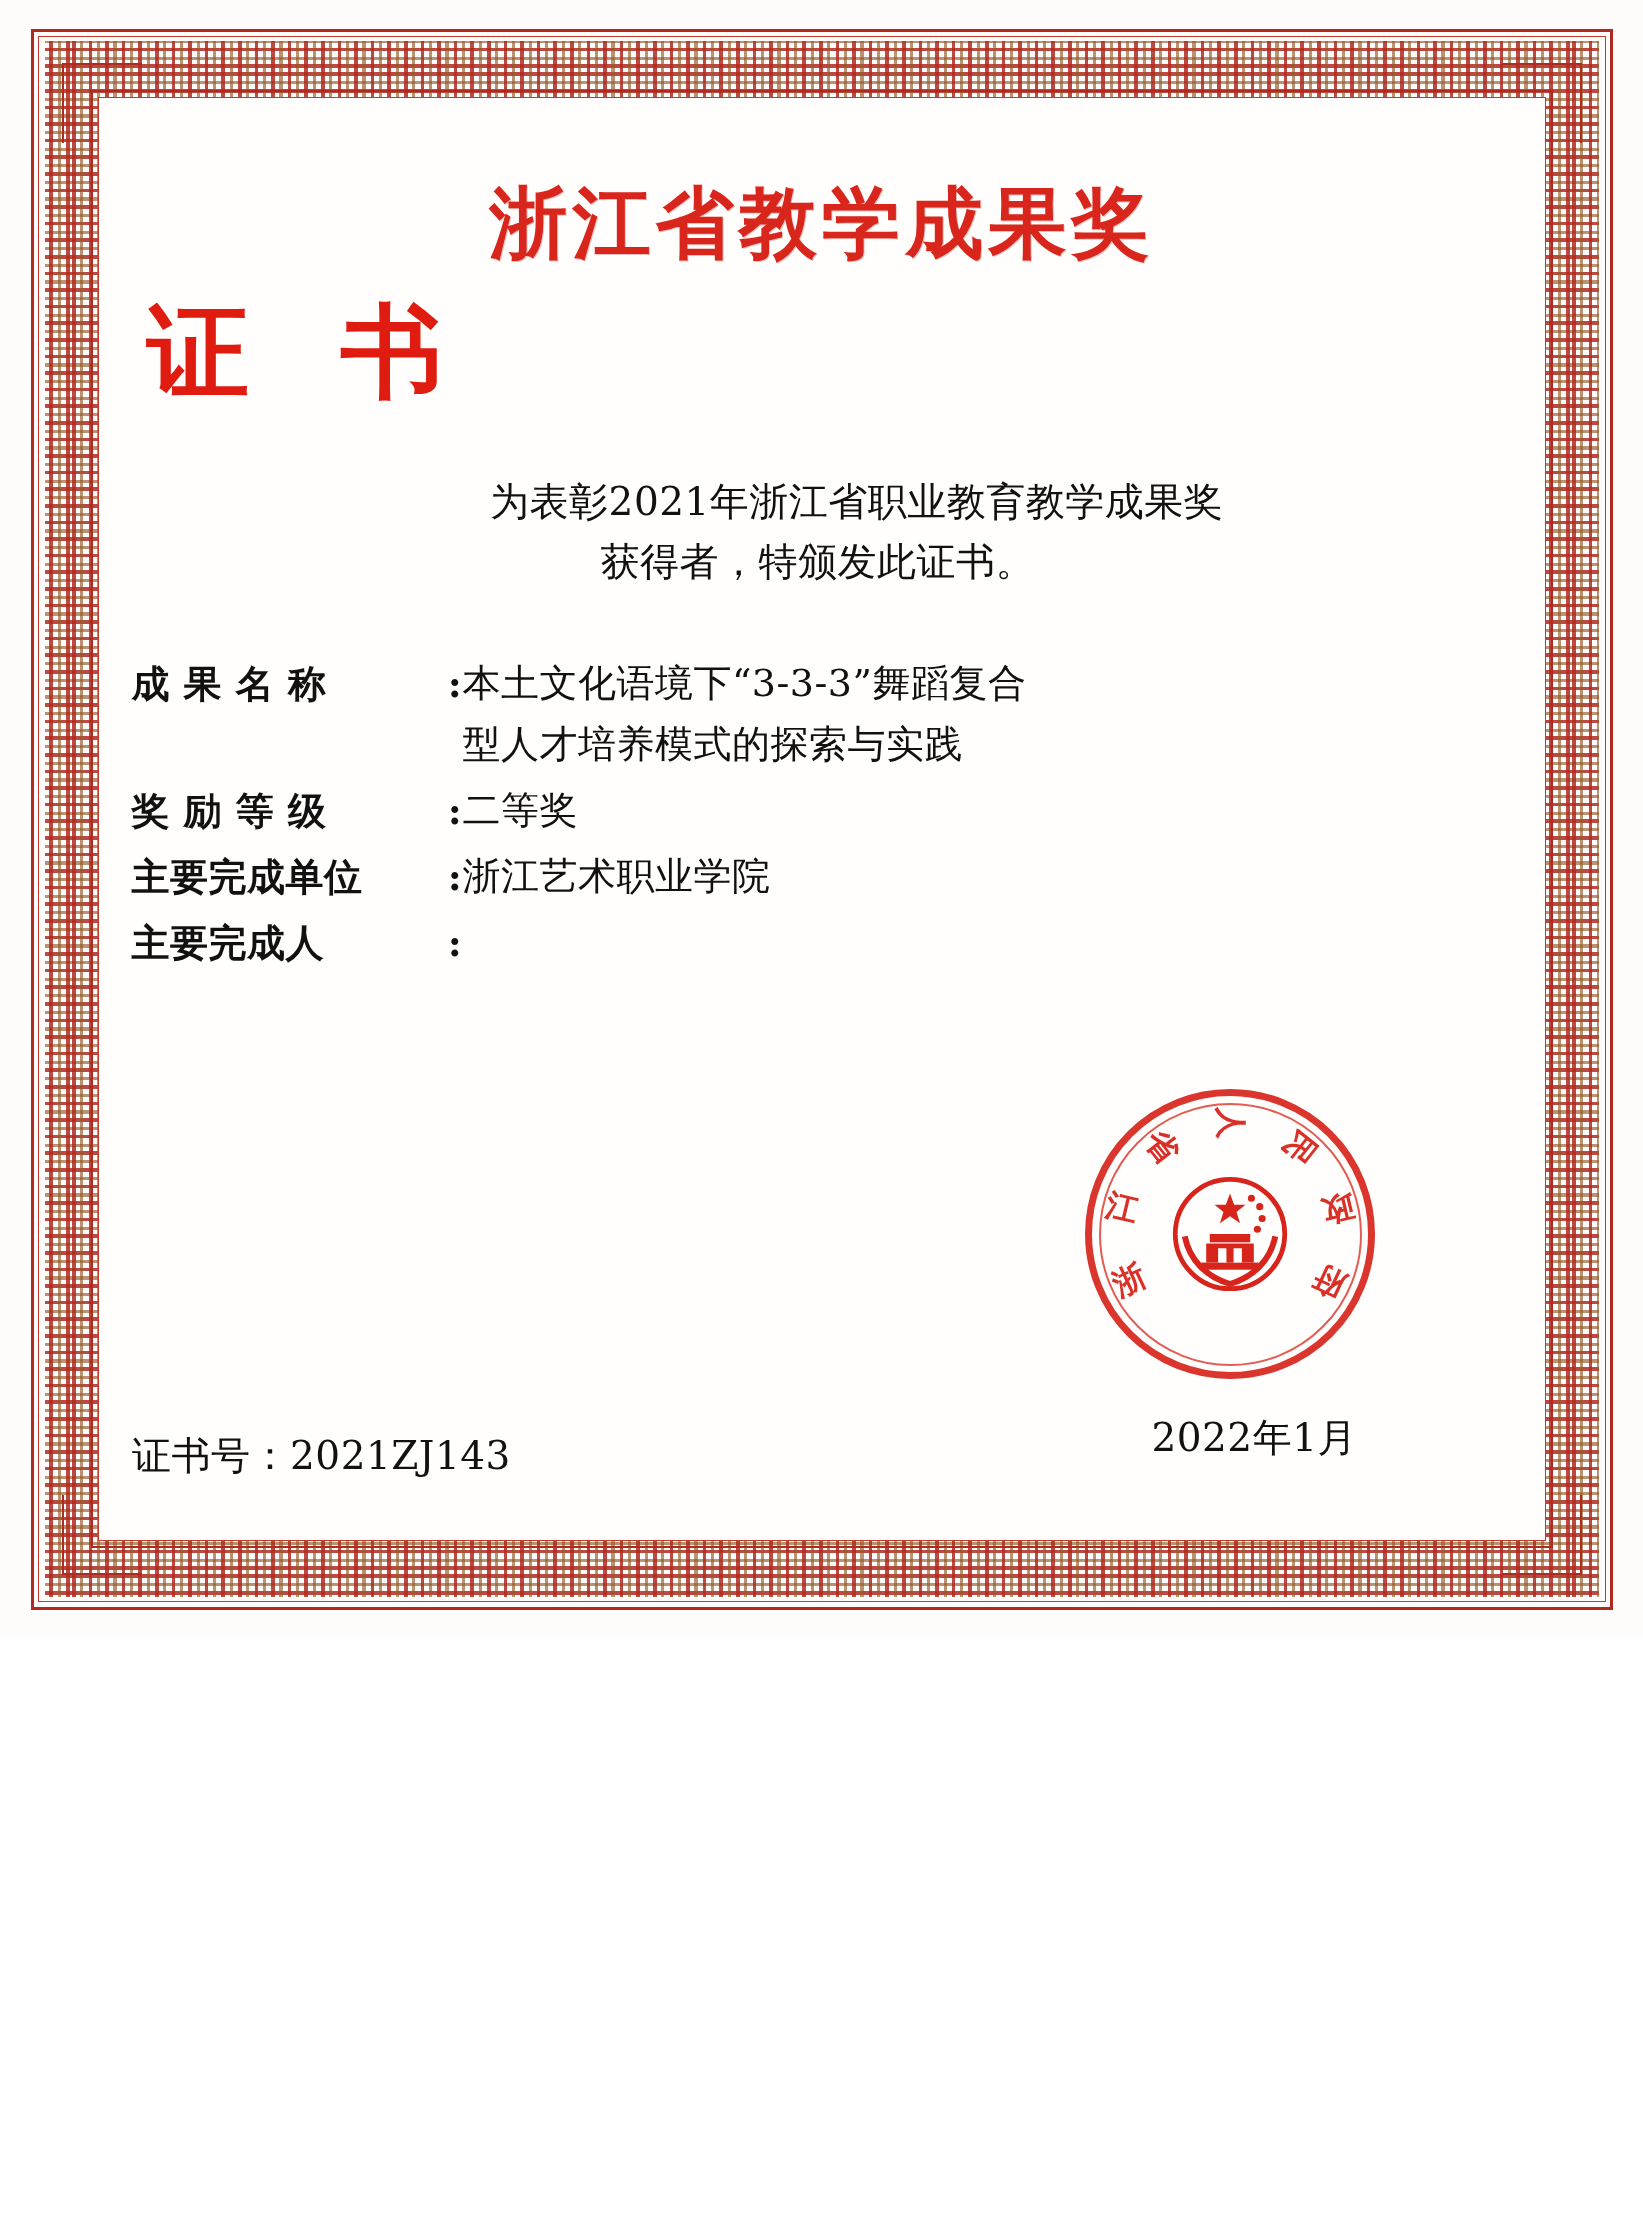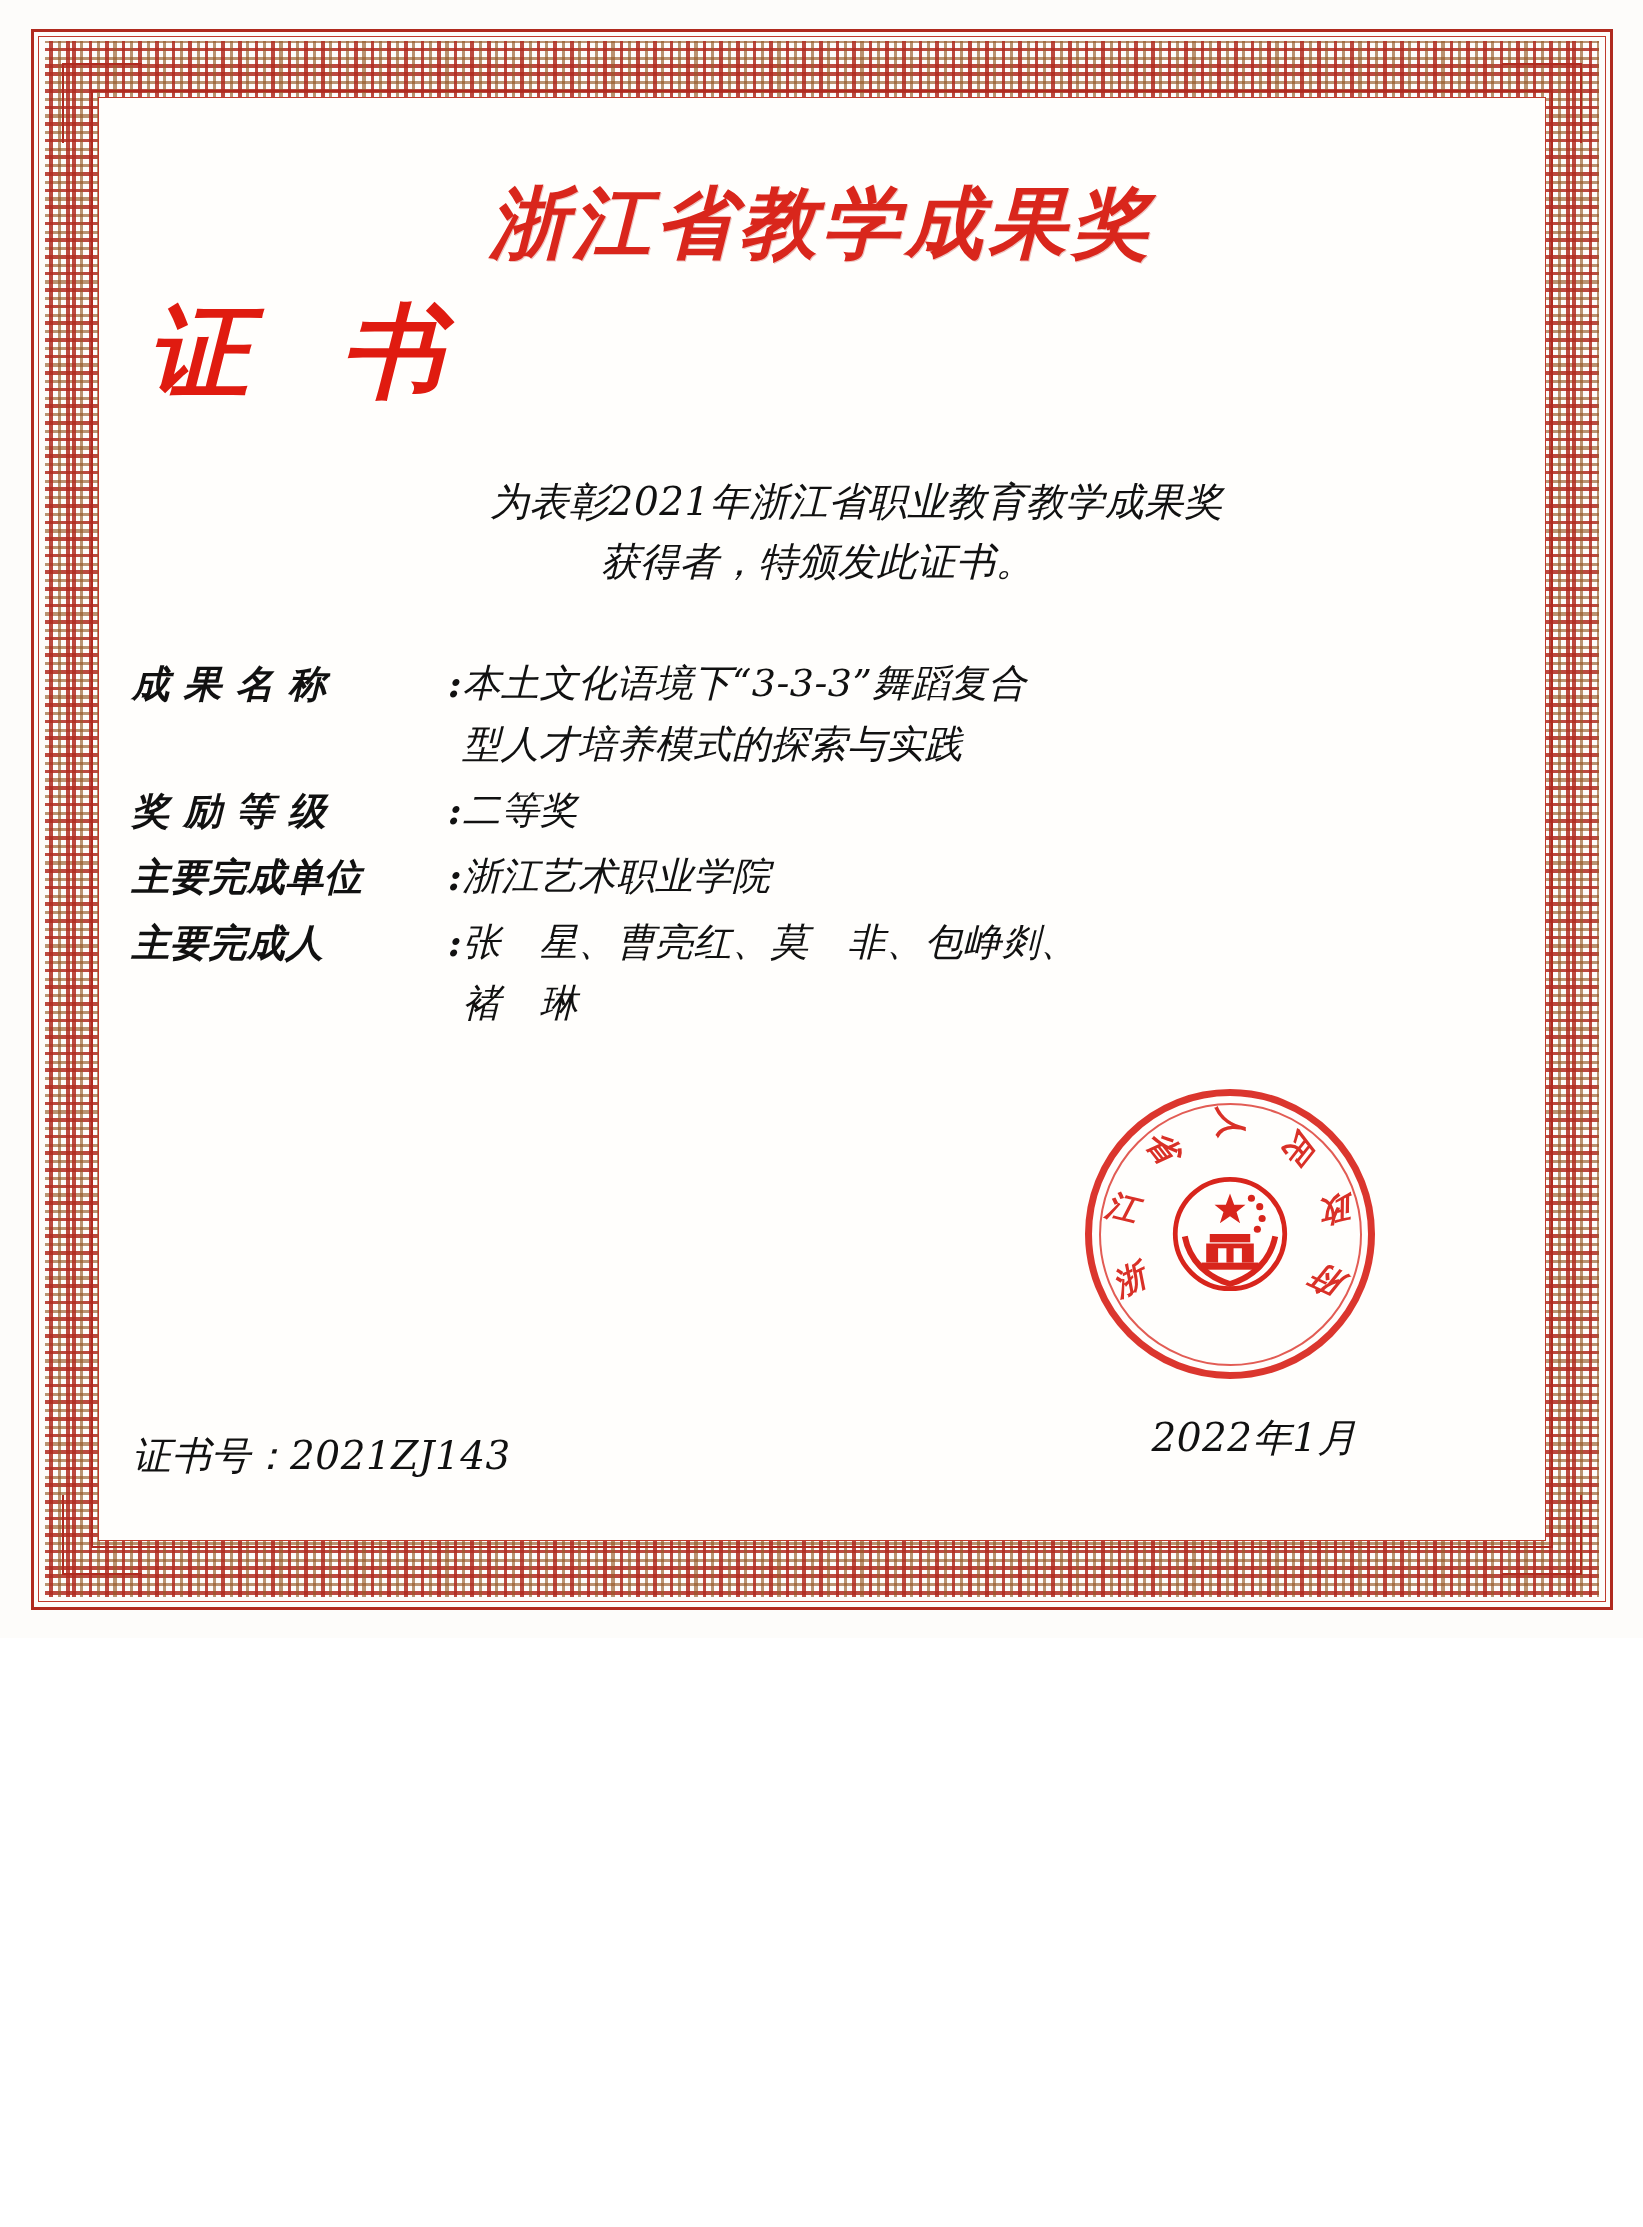--- a/index.html
+++ b/index.html
@@ -15,21 +15,20 @@
     overflow: hidden;
   }
 
   
   .certificate {
     position: absolute;
     left: 0; top: 0;
     width: 1644px;
     height: 1638px;
     background: #fdfcfa;
-    font-style: italic;
   }
 
   
   .border-frame {
     position: absolute;
     left: 31px;
     top: 28.5px;
     right: 31px;
     bottom: 28.5px;
     border: 3.1px solid #b02a1f;
@@ -303,24 +302,20 @@
         <div class="field-value">
           <span>浙江艺术职业学院</span>
         </div>
       </div>
 
       <div class="field-row">
         <div class="field-label">
           <span class="lbl-txt">主要完成人</span>
             <span class="colon">:</span>
         </div>
-        <div class="field-value">
-          <span>张　星、曹亮红、莫　非、包峥剡、</span>
-          <span class="cont-line">褚　琳</span>
-        </div>
       </div>
 
     </div>
 
     <div class="seal">
       <div class="seal-ring"></div>
       <div class="seal-ring-2"></div>
       <div class="seal-text" id="seal-text">
           <span class="seal-char" style="transform: rotate(-115deg) translate(0px, -111px) rotate(90deg) translate(-50%, -50%);">浙</span>
           <span class="seal-char" style="transform: rotate(-76.6667deg) translate(0px, -111px) rotate(90deg) translate(-50%, -50%);">江</span>

